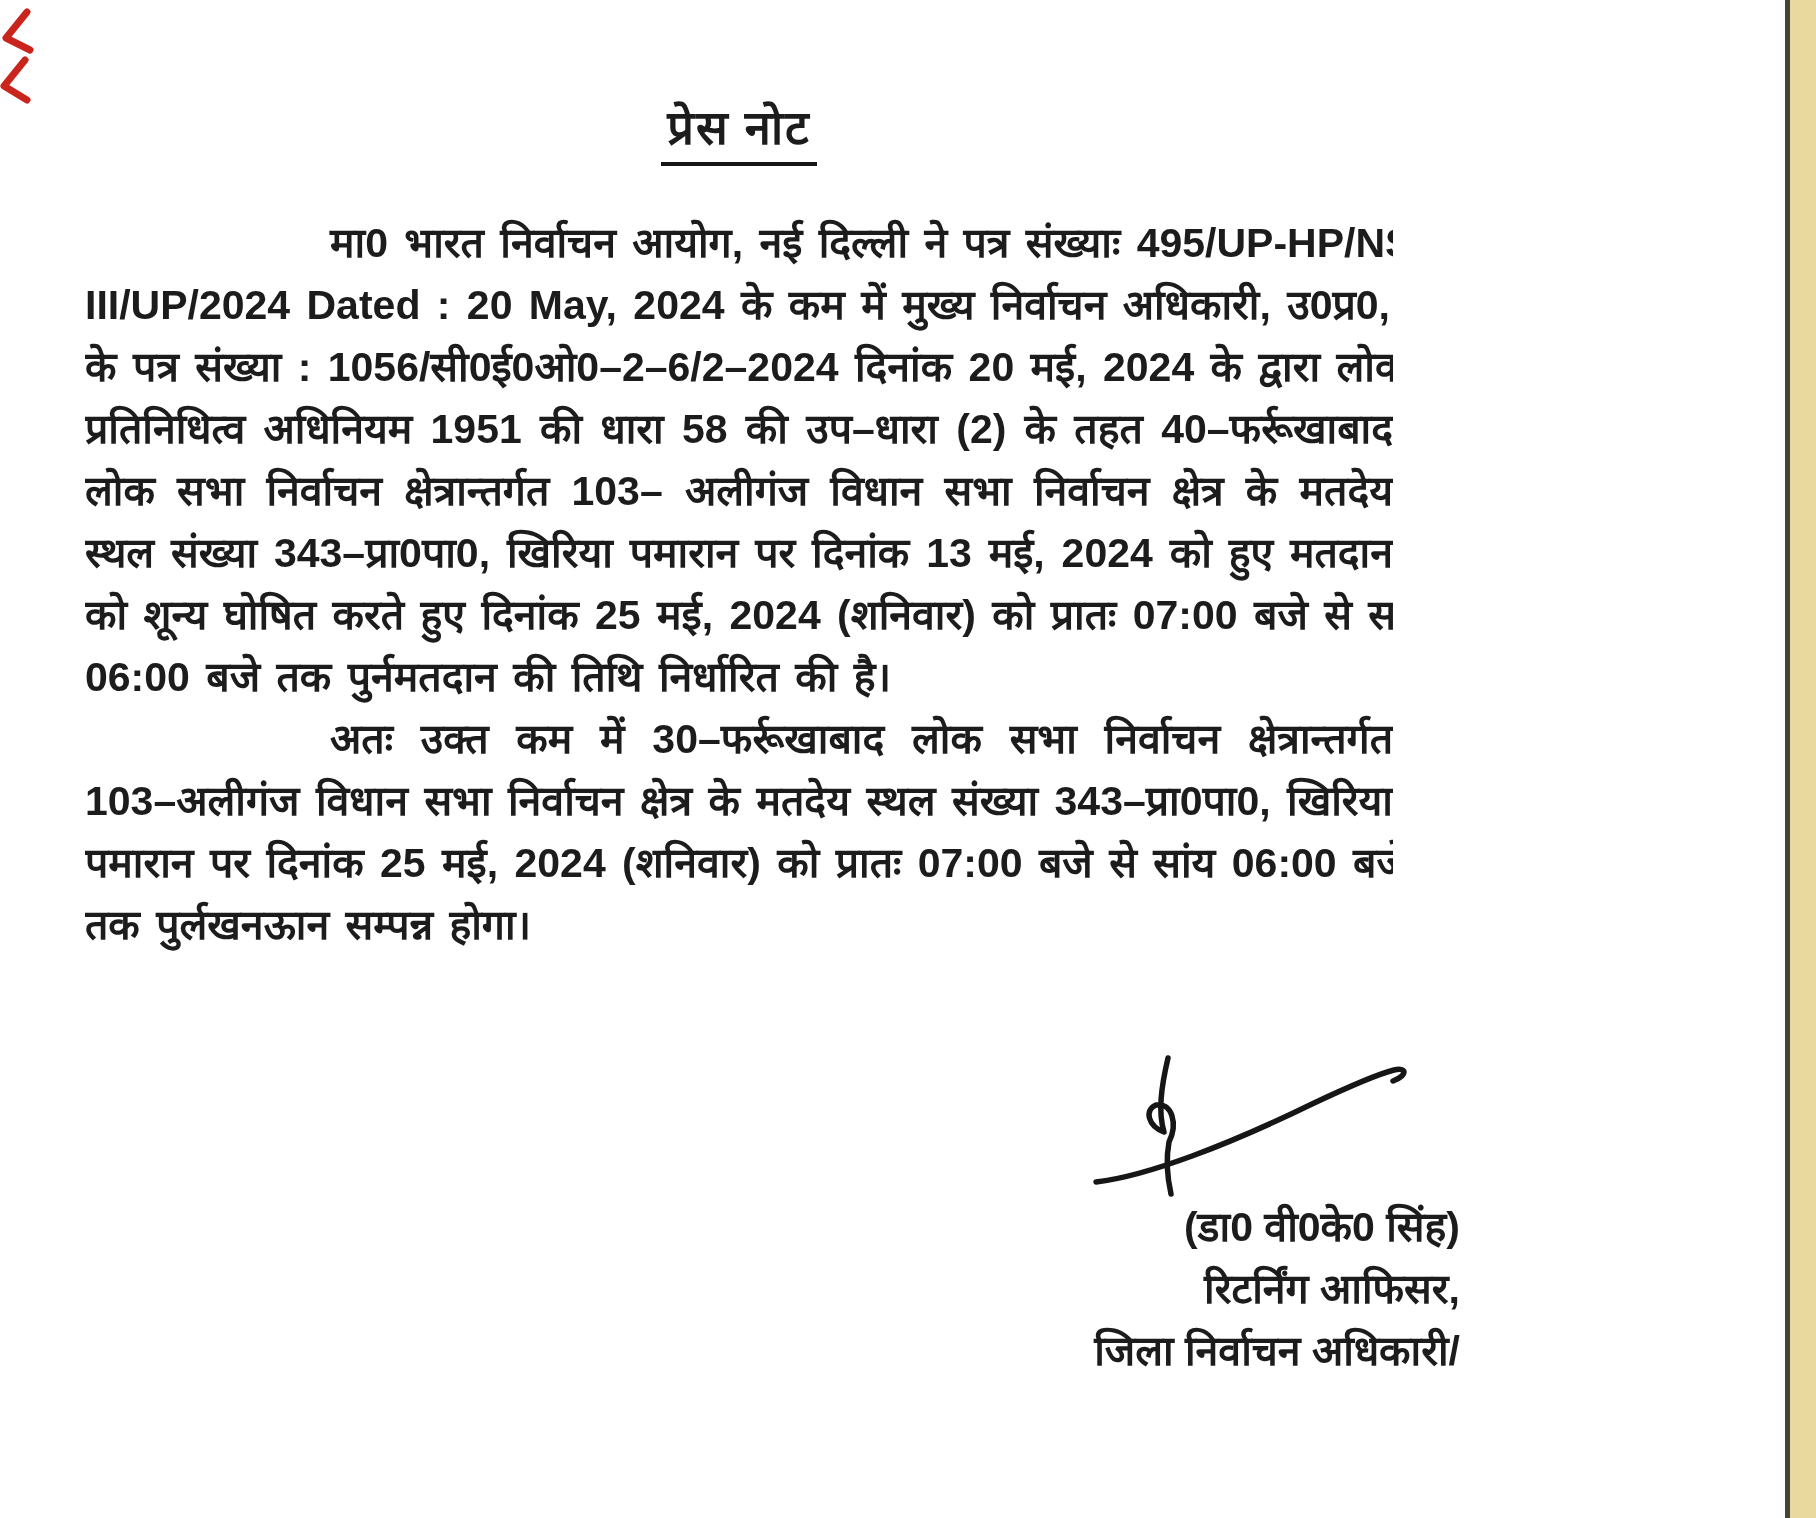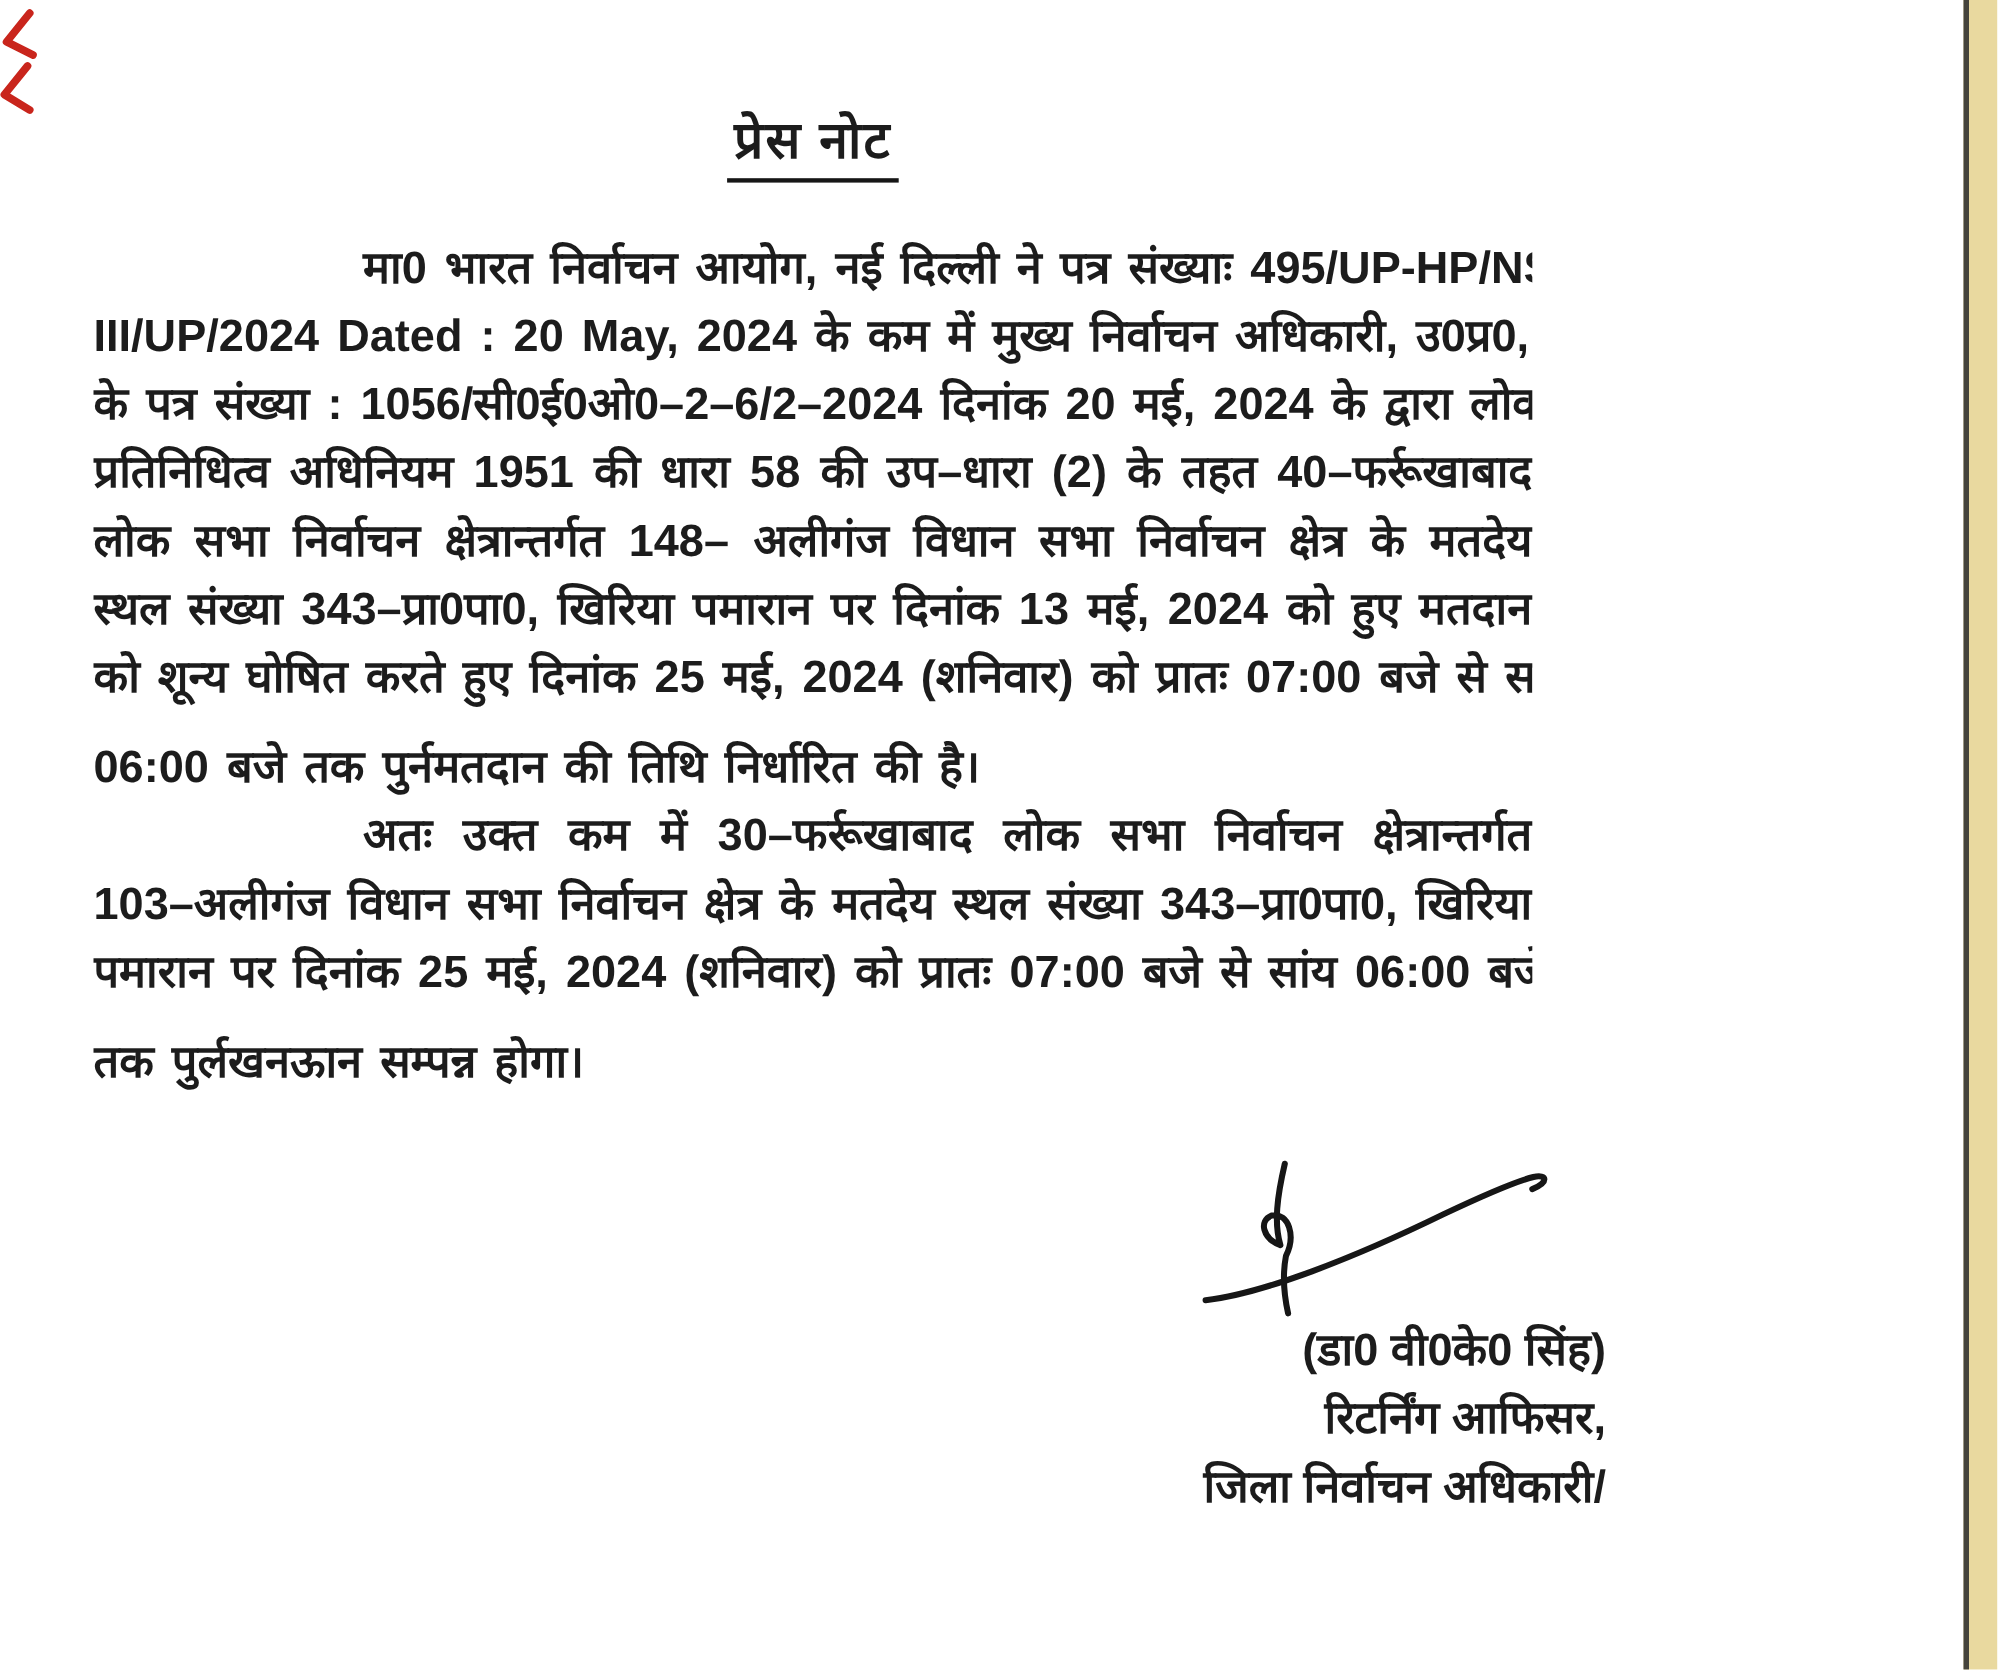--- a/index.html
+++ b/index.html
@@ -59,21 +59,21 @@
   }
   .line {
     height: 62px;
     line-height: 62px;
     white-space: nowrap;
     text-align: justify;
     text-align-last: justify;
     overflow: hidden;
   }
   .line.indent { padding-left: 245px; }
-  .line.last   { text-align-last: left; margin-top: 20px; }
+  .line.last   { text-align-last: left; }
   .sign-block {
     position: absolute;
     left: 860px;
     top: 1196px;
     width: 600px;
     text-align: right;
     font-size: 41px;
     font-weight: 700;
     line-height: 62px;
   }
@@ -99,21 +99,21 @@
 
   <div class="doc-title">
     <span class="underline">प्रेस नोट</span>
   </div>
 
   <div class="body-col">
     <div class="line indent">मा0 भारत निर्वाचन आयोग, नई दिल्ली ने पत्र संख्याः 495/UP-HP/NS-</div>
     <div class="line">III/UP/2024 Dated : 20 May, 2024 के कम में मुख्य निर्वाचन अधिकारी, उ0प्र0, लखनऊ</div>
     <div class="line">के पत्र संख्या : 1056/सी0ई0ओ0–2–6/2–2024 दिनांक 20 मई, 2024 के द्वारा लोक</div>
     <div class="line">प्रतिनिधित्व अधिनियम 1951 की धारा 58 की उप–धारा (2) के तहत 40–फर्रूखाबाद</div>
-    <div class="line">लोक सभा निर्वाचन क्षेत्रान्तर्गत 148– अलीगंज विधान सभा निर्वाचन क्षेत्र के मतदेय</div>
+    <div class="line">लोक सभा निर्वाचन क्षेत्रान्तर्गत 103– अलीगंज विधान सभा निर्वाचन क्षेत्र के मतदेय</div>
     <div class="line">स्थल संख्या 343–प्रा0पा0, खिरिया पमारान पर दिनांक 13 मई, 2024 को हुए मतदान</div>
     <div class="line">को शून्य घोषित करते हुए दिनांक 25 मई, 2024 (शनिवार) को प्रातः 07:00 बजे से सांय</div>
     <div class="line last">06:00 बजे तक पुर्नमतदान की तिथि निर्धारित की है।</div>
     <div class="line indent">अतः उक्त कम में 30–फर्रूखाबाद लोक सभा निर्वाचन क्षेत्रान्तर्गत</div>
     <div class="line">103–अलीगंज विधान सभा निर्वाचन क्षेत्र के मतदेय स्थल संख्या 343–प्रा0पा0, खिरिया</div>
     <div class="line">पमारान पर दिनांक 25 मई, 2024 (शनिवार) को प्रातः 07:00 बजे से सांय 06:00 बजे</div>
     <div class="line last">तक पुर्लखनऊान सम्पन्न होगा।</div>
   </div>
 
   <svg class="signature-svg" viewBox="0 0 330 150">

